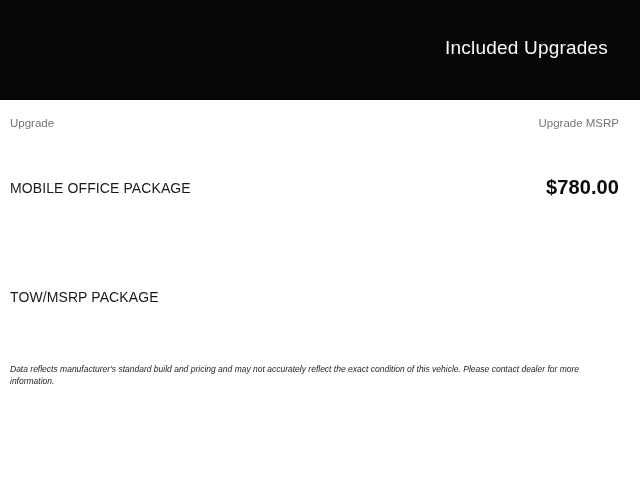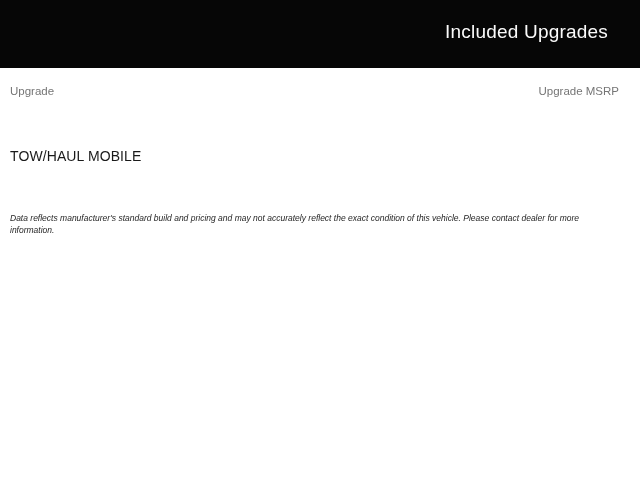--- a/index.html
+++ b/index.html
@@ -3,21 +3,21 @@
 <meta charset="utf-8">
 <style>
   * { margin: 0; padding: 0; box-sizing: border-box; }
   html, body {
     width: 640px; height: 480px;
     background: #ffffff;
     font-family: "Liberation Sans", sans-serif;
     overflow: hidden;
   }
   .header-bar {
-    height: 68px;
+    height: 100px;
     background: #060606;
     display: flex;
     align-items: center;
     justify-content: flex-end;
     padding-right: 32px;
     padding-bottom: 5px;
   }
   .header-title {
     color: #fbfbfb;
     font-size: 19px;
@@ -51,21 +51,21 @@
     color: #1a1a1a;
     letter-spacing: 0.1px;
   }
   .upgrade-price {
     font-size: 20px;
     font-weight: 700;
     color: #0a0a0a;
     letter-spacing: 0.1px;
   }
   .disclaimer {
-    margin-top: 2px;
+    margin-top: 12px;
     font-size: 8.5px;
     font-style: italic;
     color: #1f1f1f;
     line-height: 12px;
   }
 </style>
 </head>
 <body>
 
 <div class="header-bar">
@@ -74,19 +74,23 @@
 
 <div class="content">
 
   <div class="col-headers">
     <span>Upgrade</span>
     <span>Upgrade MSRP</span>
   </div>
 
   <div class="rows">
     <div class="upgrade-row">
-      <span class="upgrade-name">TOW/HAUL MOBILE</span>
+      <span class="upgrade-name">MOBILE OFFICE PACKAGE</span>
+      <span class="upgrade-price">$780.00</span>
+    </div>
+    <div class="upgrade-row">
+      <span class="upgrade-name">TOW/MSRP PACKAGE</span>
     </div>
   </div>
 
   <div class="disclaimer">Data reflects manufacturer's standard build and pricing and may not accurately reflect the exact condition of this vehicle. Please contact dealer for more information.</div>
 
 </div>
 
 </body></html>

